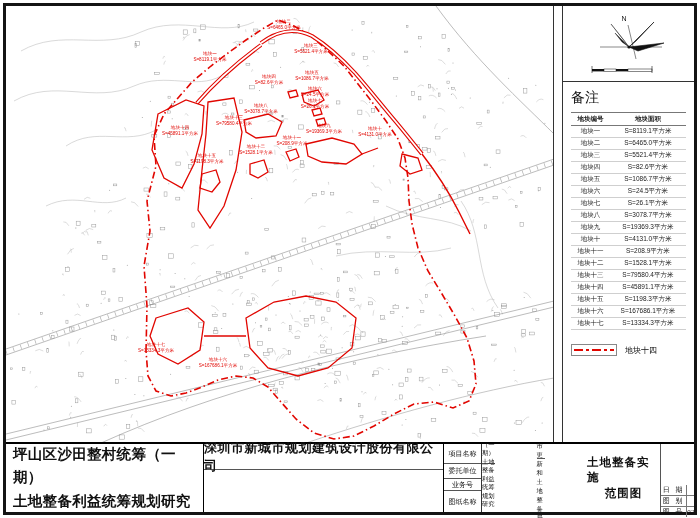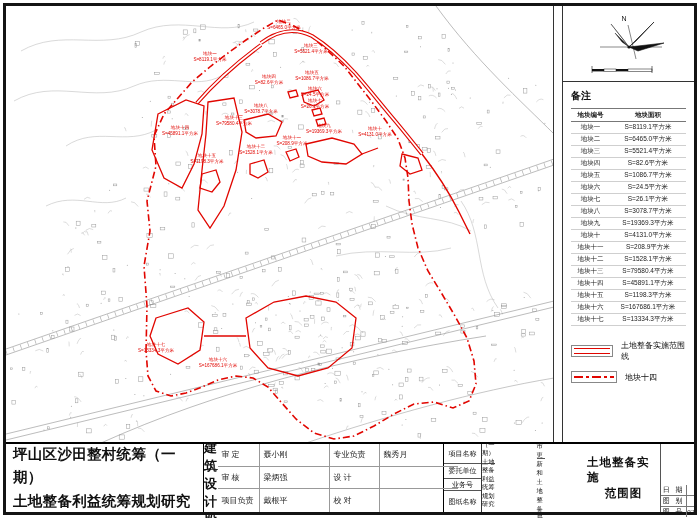--- a/index.html
+++ b/index.html
@@ -10,21 +10,21 @@
 
   
   .map-area { position:relative; width:548px; border-right:1px solid #333; overflow:hidden; background:#fff; }
   .map-area svg { position:absolute; left:0; top:0; }
   .map-label { position:absolute; transform:translate(-50%,-50%); color:#e10600; font-size:4.6px; line-height:1.3; text-align:center; white-space:nowrap; z-index:5; }
 
   
   .right-panel { flex:1; margin-left:8px; border-left:1px solid #333; display:flex; flex-direction:column; background:#fff; }
   .compass-box { height:76px; border-bottom:1px solid #333; display:flex; align-items:center; justify-content:center; }
   .notes { padding:7px 8px 0 8px; }
-  .section-title { font-size:10px; font-weight:bold; color:#111; margin-bottom:5px; }
+  .section-title { font-size:14px; font-weight:normal; color:#111; margin-bottom:5px; }
   table.plots { width:100%; border-collapse:collapse; font-size:6.5px; color:#222; }
   table.plots th { font-weight:bold; border-top:1px solid #777; border-bottom:1px solid #777; padding:1.5px 2px; text-align:center; }
   table.plots td { border-bottom:1px solid #cfcfcf; padding:1px 2px; text-align:center; }
   .legend { padding:14px 8px 0 8px; }
   .legend-item { display:flex; align-items:center; margin-bottom:9px; }
   .legend-swatch { width:46px; height:12px; border:1px solid #888; background:#fff; margin-right:8px; display:flex; flex-direction:column; justify-content:center; padding:0 2px; }
   .line-double { height:6px; border-top:1.6px solid #e10600; border-bottom:1.6px solid #e10600; }
   .line-dashdot { height:2px; background:repeating-linear-gradient(90deg,#e10600 0 9px,transparent 9px 12px,#e10600 12px 14.5px,transparent 14.5px 18px); }
   .legend-label { font-size:8px; color:#111; }
 
@@ -861,57 +861,37 @@
                   <td>地块十七</td>
                   <td>S=13334.3平方米</td>
                 </tr>
               </tbody>
           </table>
         </div>
 
         <div class="legend">
           <div class="legend-item">
             <div class="legend-swatch">
-                <div class="line-double"></div>
-              </div>
-            <div class="legend-label">土地整备实施范围线</div>
-          </div>
-          <div class="legend-item">
-            <div class="legend-swatch">
                 <div class="line-dashdot"></div>
               </div>
             <div class="legend-label">地块十四</div>
           </div>
         </div>
       </div>
     </div>
 
     <div class="title-block">
 
       <div class="tb-cell proj-title">
         <div>坪山区沙田整村统筹（一期）</div>
         <div>土地整备利益统筹规划研究</div>
       </div>
 
       <div class="tb-cell company-cell">
         <div class="company-name">深圳市新城市规划建筑设计股份有限公司</div>
-        <div class="signoff">
-          <div>审  定</div>
-          <div>聂小刚</div>
-          <div>专业负责</div>
-          <div>魏秀月</div>
-          <div>审  核</div>
-          <div>梁炳强</div>
-          <div>设  计</div>
-          <div></div>
-          <div>项目负责</div>
-          <div>戴根平</div>
-          <div>校  对</div>
-          <div></div>
-        </div>
       </div>
 
       <div class="rb" style="flex:1;">
         <div class="rb-labels">
           <div style="height:20px;">项目名称</div>
           <div style="height:15px;">委托单位</div>
           <div style="height:12px;">业务号</div>
           <div style="flex:1;">图纸名称</div>
         </div>
         <div class="rb-values">

